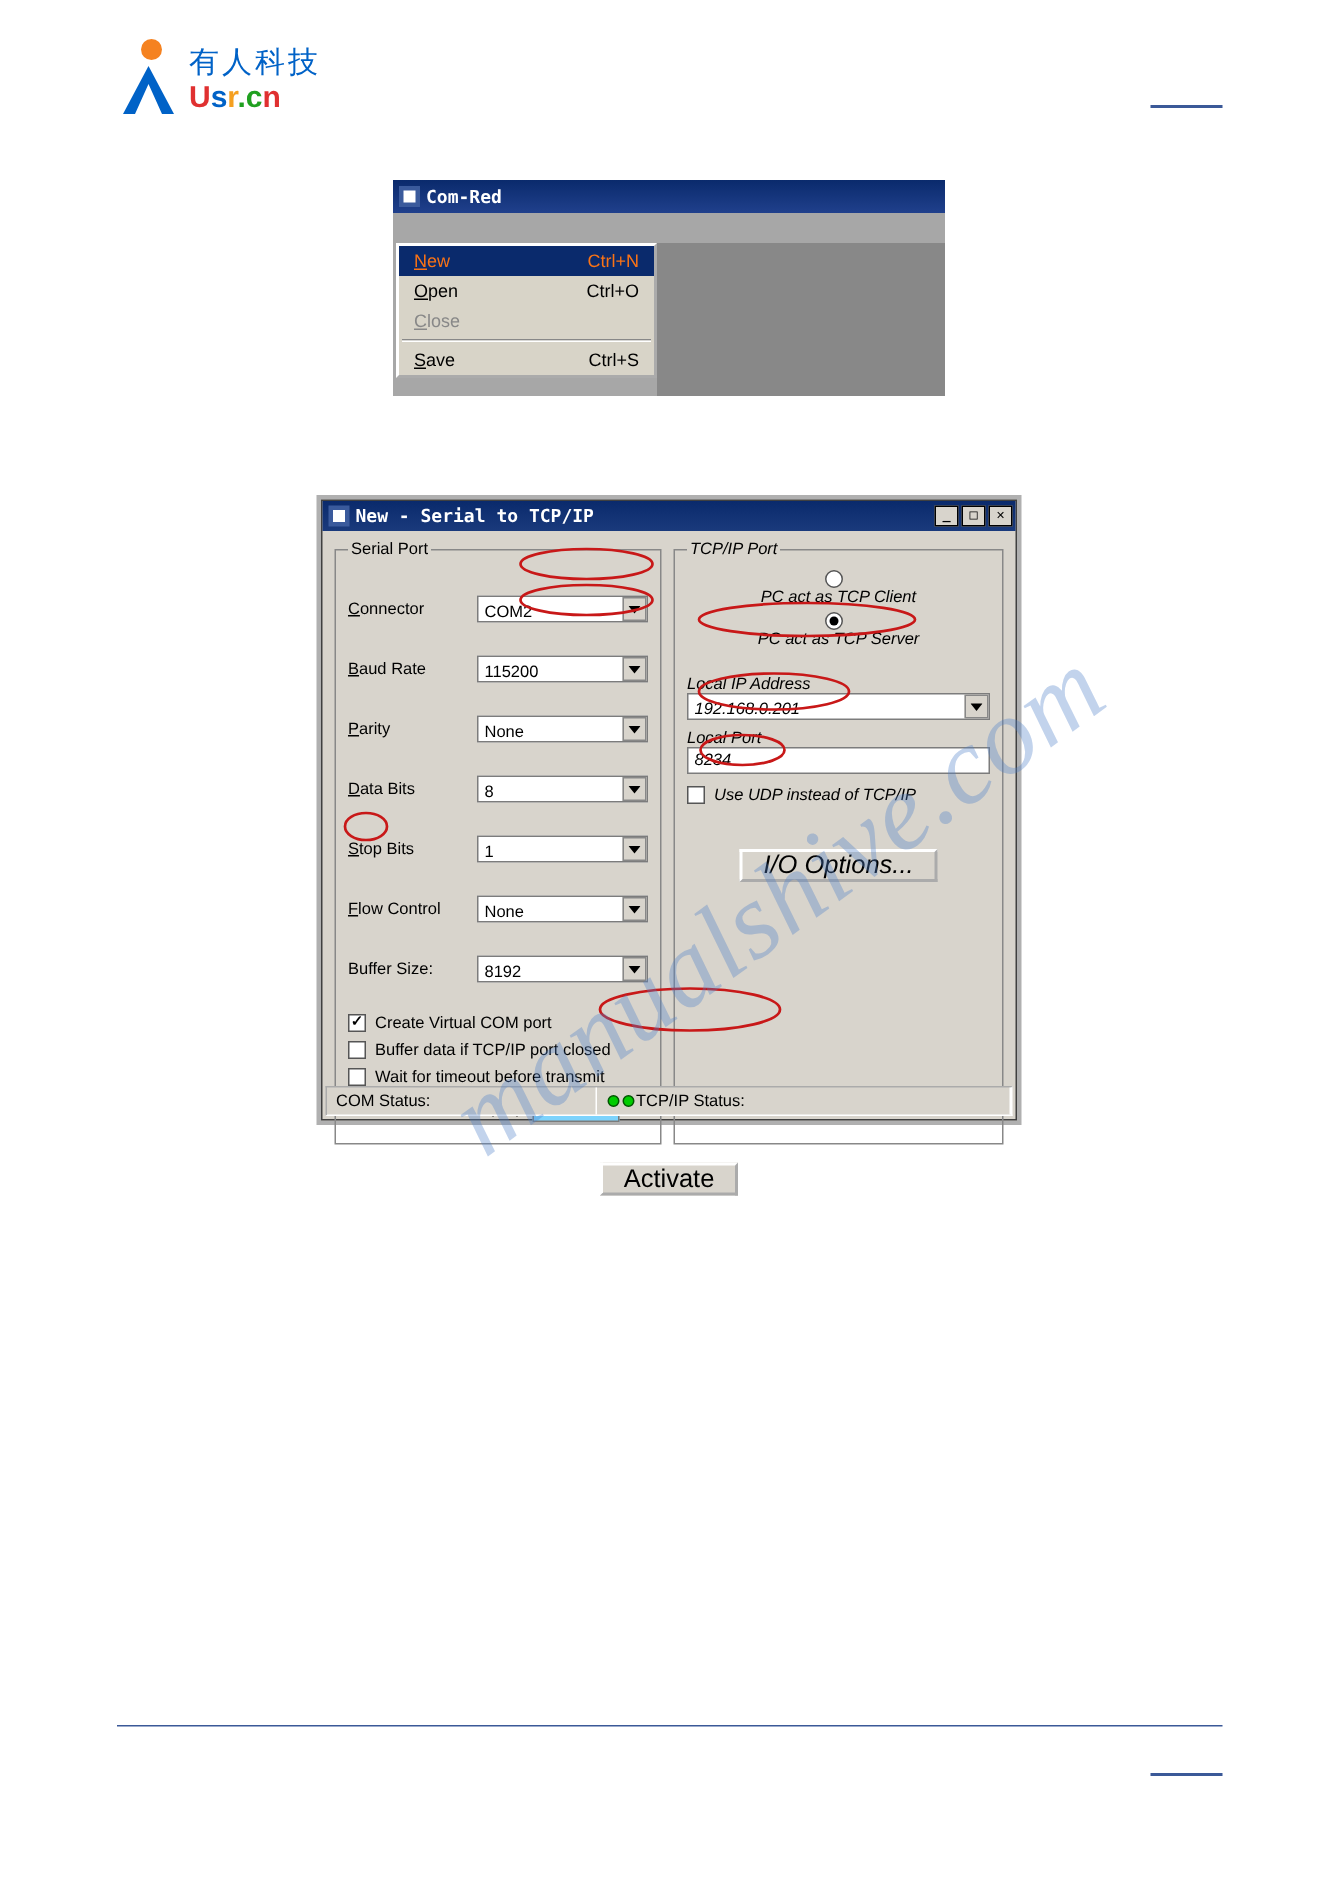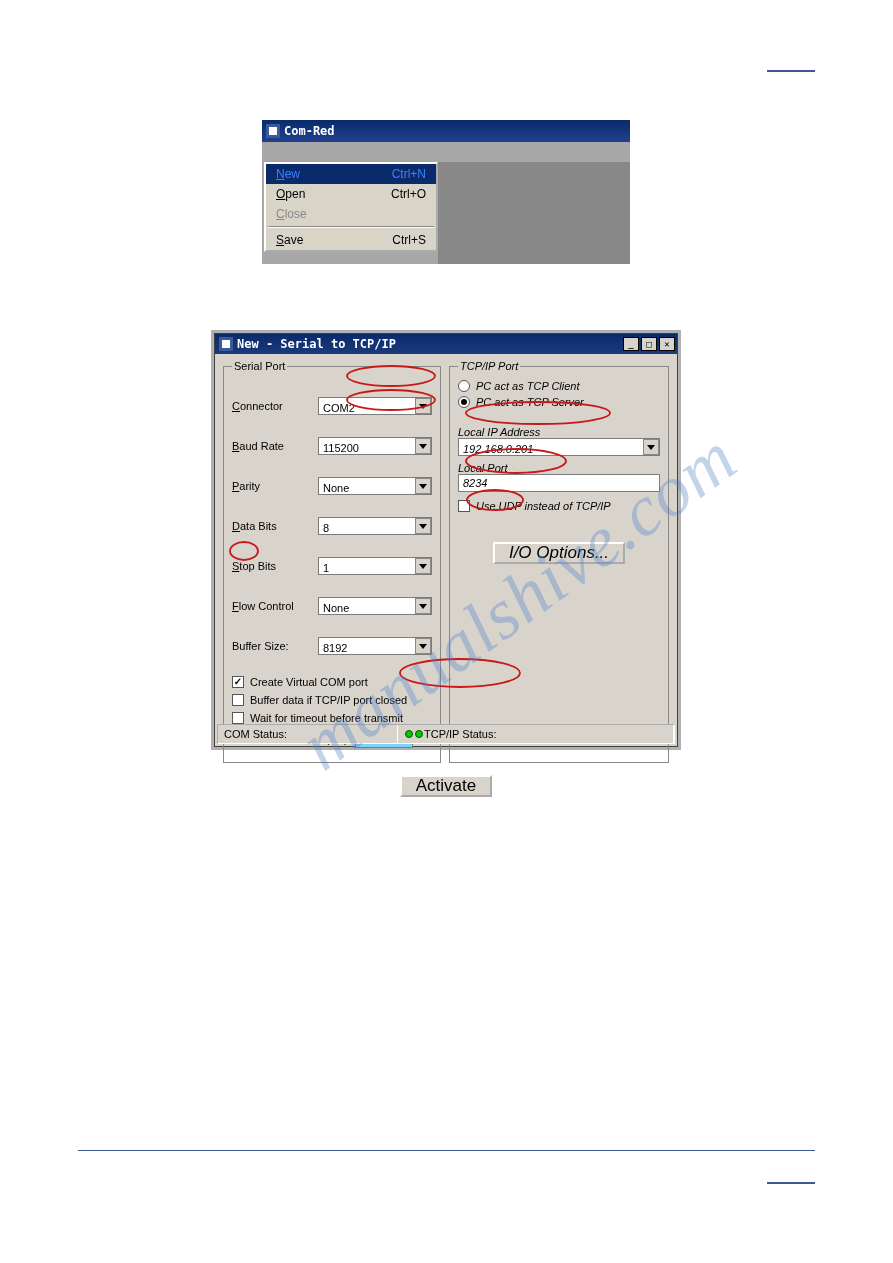--- a/index.html
+++ b/index.html
@@ -143,21 +143,21 @@
   .dropdown .row {
     height: 20px;
     display: flex;
     align-items: center;
     justify-content: space-between;
     padding: 0 10px 0 10px;
     font-size: 12px;
   }
   .dropdown .row.sel {
     background: #0a2a6c;
-    color:#3b82f6;
+    color:#f97316;
     align-items:center;
   }
   .dropdown .row.disabled { color:#888; }
   .dropdown hr {
     margin: 2px 2px;
     border: none;
     border-top: 1px solid #888;
     border-bottom: 1px solid #fff;
   }
   .mdi-area {
@@ -255,21 +255,21 @@
     display:flex; align-items:center; justify-content:center;
     font-size:10px;
   }
   .chk.checked::after { content:"✓"; color:#000; font-weight:bold; line-height:10px;}
   .num-input {
     width:58px; height:18px;
     background:#7dd3fc; border:1px solid #7c7c7c;
     padding-left:4px; font-size:11px;
     display:inline-flex; align-items:center;
   }
-  .radio-row { display:flex; align-items:center; margin:4px 0; font-size:11px;}
+  .radio-row { display:flex; align-items:center; margin:4px 0; font-size:11px;flex-direction:column;}
   .radio {
     width:12px; height:12px; border-radius:50%;
     border:1px solid #555; margin-right:6px;
     display:flex; align-items:center; justify-content:center;
     background:#fff;
   }
   .radio.sel::after { content:""; width:6px; height:6px; border-radius:50%; background:#000; }
   .text-input {
     width:100%; height:18px;
     background:#fff; border:1px solid #7c7c7c;
@@ -321,20 +321,36 @@
     pointer-events:none;
     letter-spacing: 1px;
     font-family: "Segoe Script", cursive;
   }
 </style>
 </head>
 <body>
 
 <div class="page">
 
+  <div class="logo-block">
+    <div class="logo-icon">
+      <div class="logo-head"></div>
+      <div class="logo-body">
+        <svg viewBox="0 0 42 42">
+            <path d="M21 6 L4 38 L12 38 L21 18 L30 38 L38 38 Z" fill="#0062c7"></path>
+          </svg>
+      </div>
+    </div>
+    <div class="logo-text">
+      <div class="logo-cn">有人科技</div>
+      <div class="logo-en">
+        <span class="u">U</span><span class="s">s</span><span class="r">r</span><span class="d">.</span><span class="c">c</span><span class="n">n</span>
+      </div>
+    </div>
+  </div>
   <div class="header-rule"></div>
 
   <div class="shot1">
     <div class="titlebar">
       <span class="title-icon-sm"></span>
       <span>Com-Red</span>
     </div>
     <div class="mdi-area"></div>
     <div class="dropdown">
       <div class="row sel">

